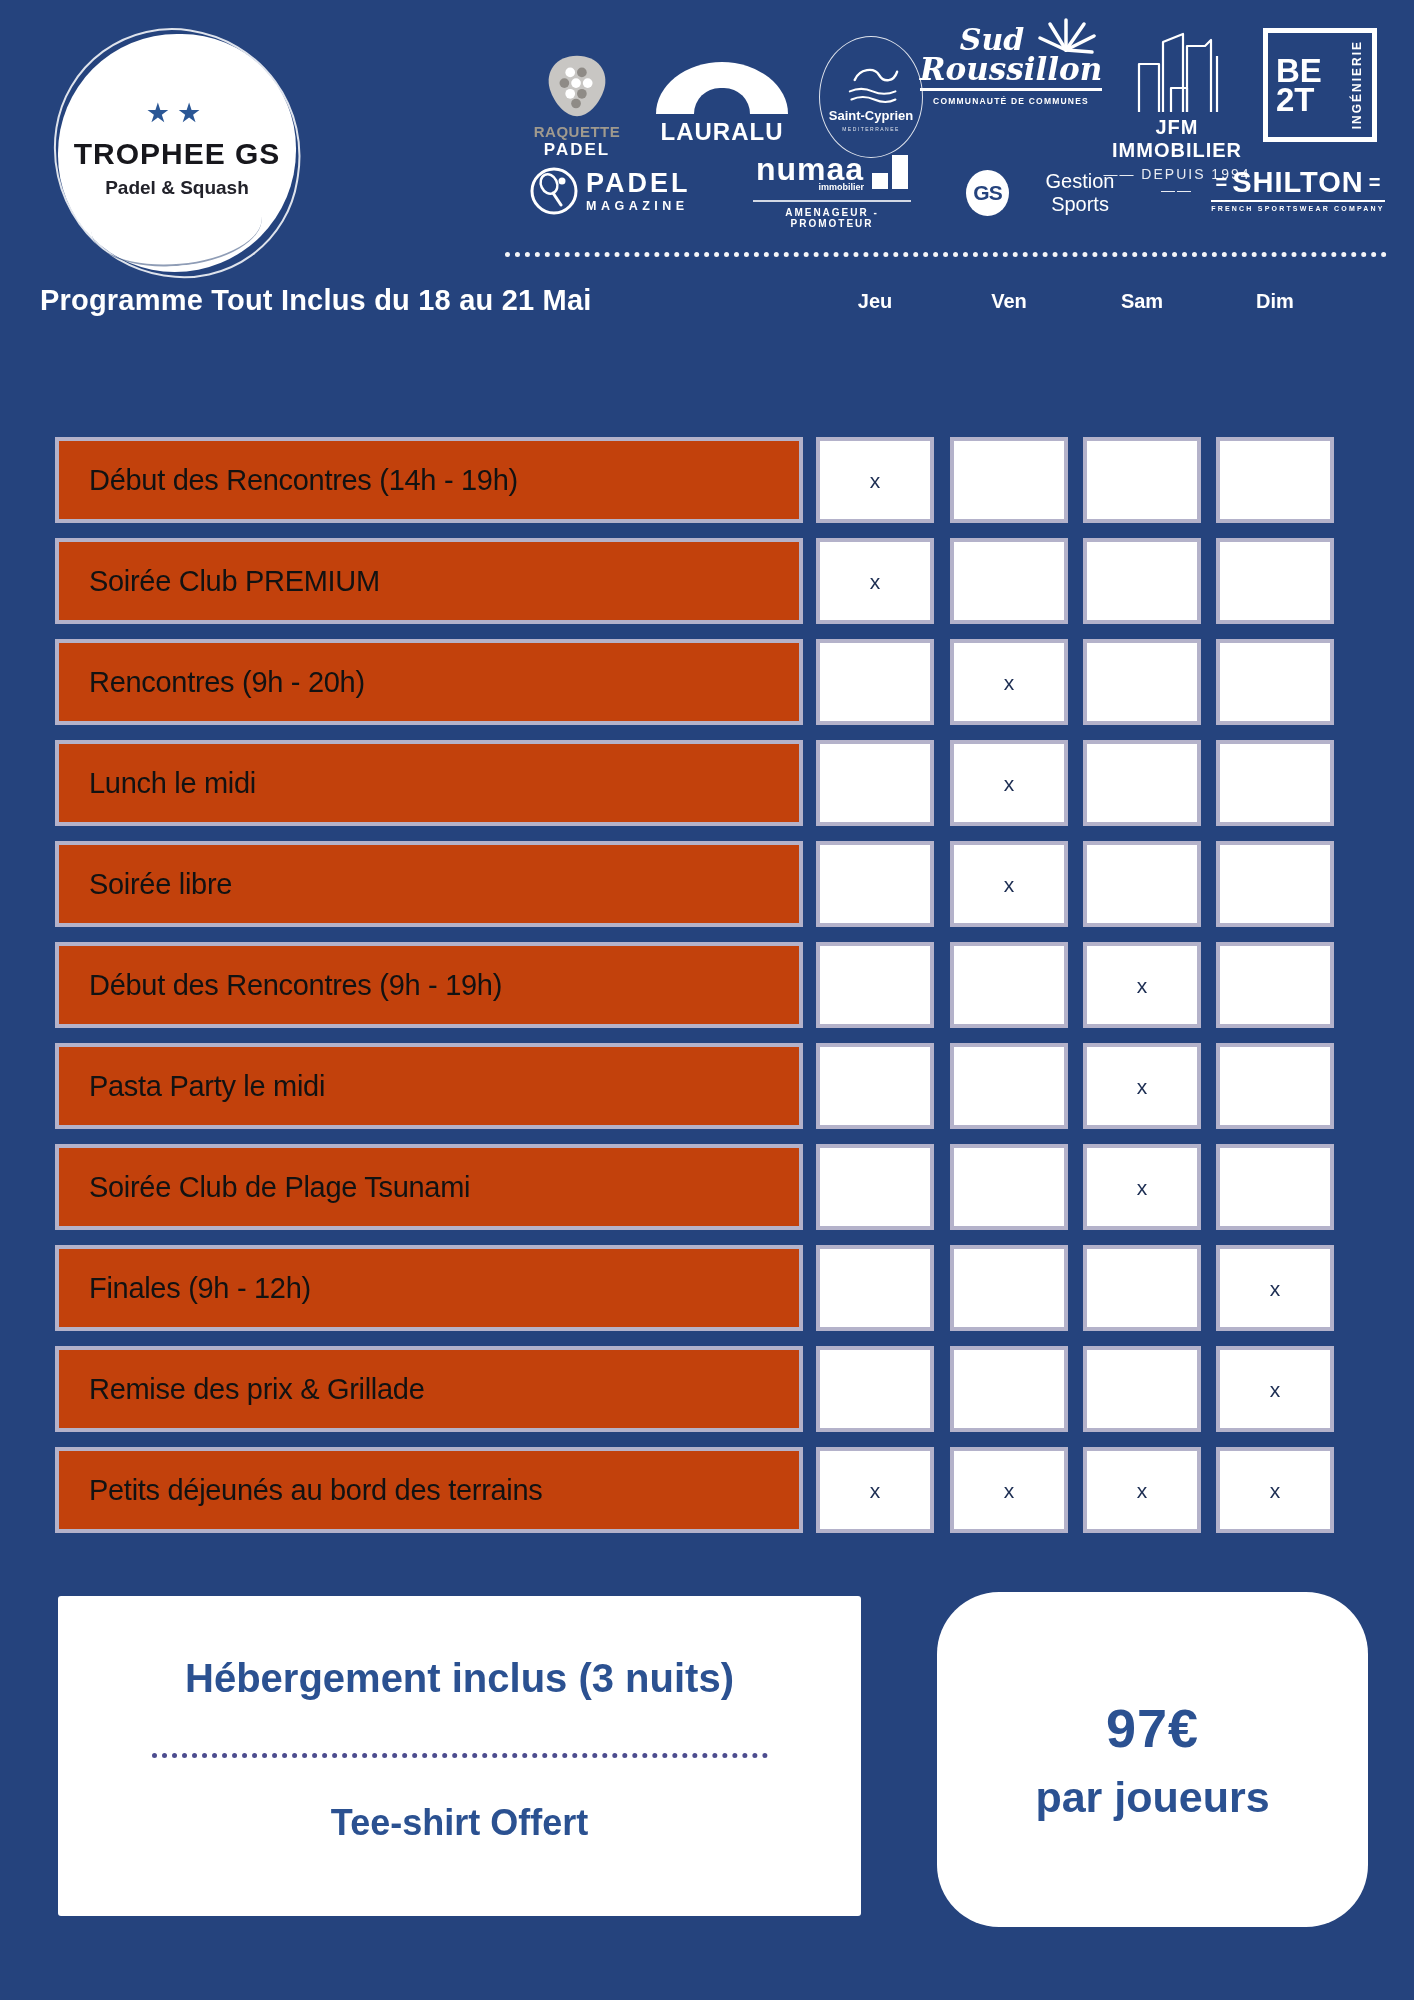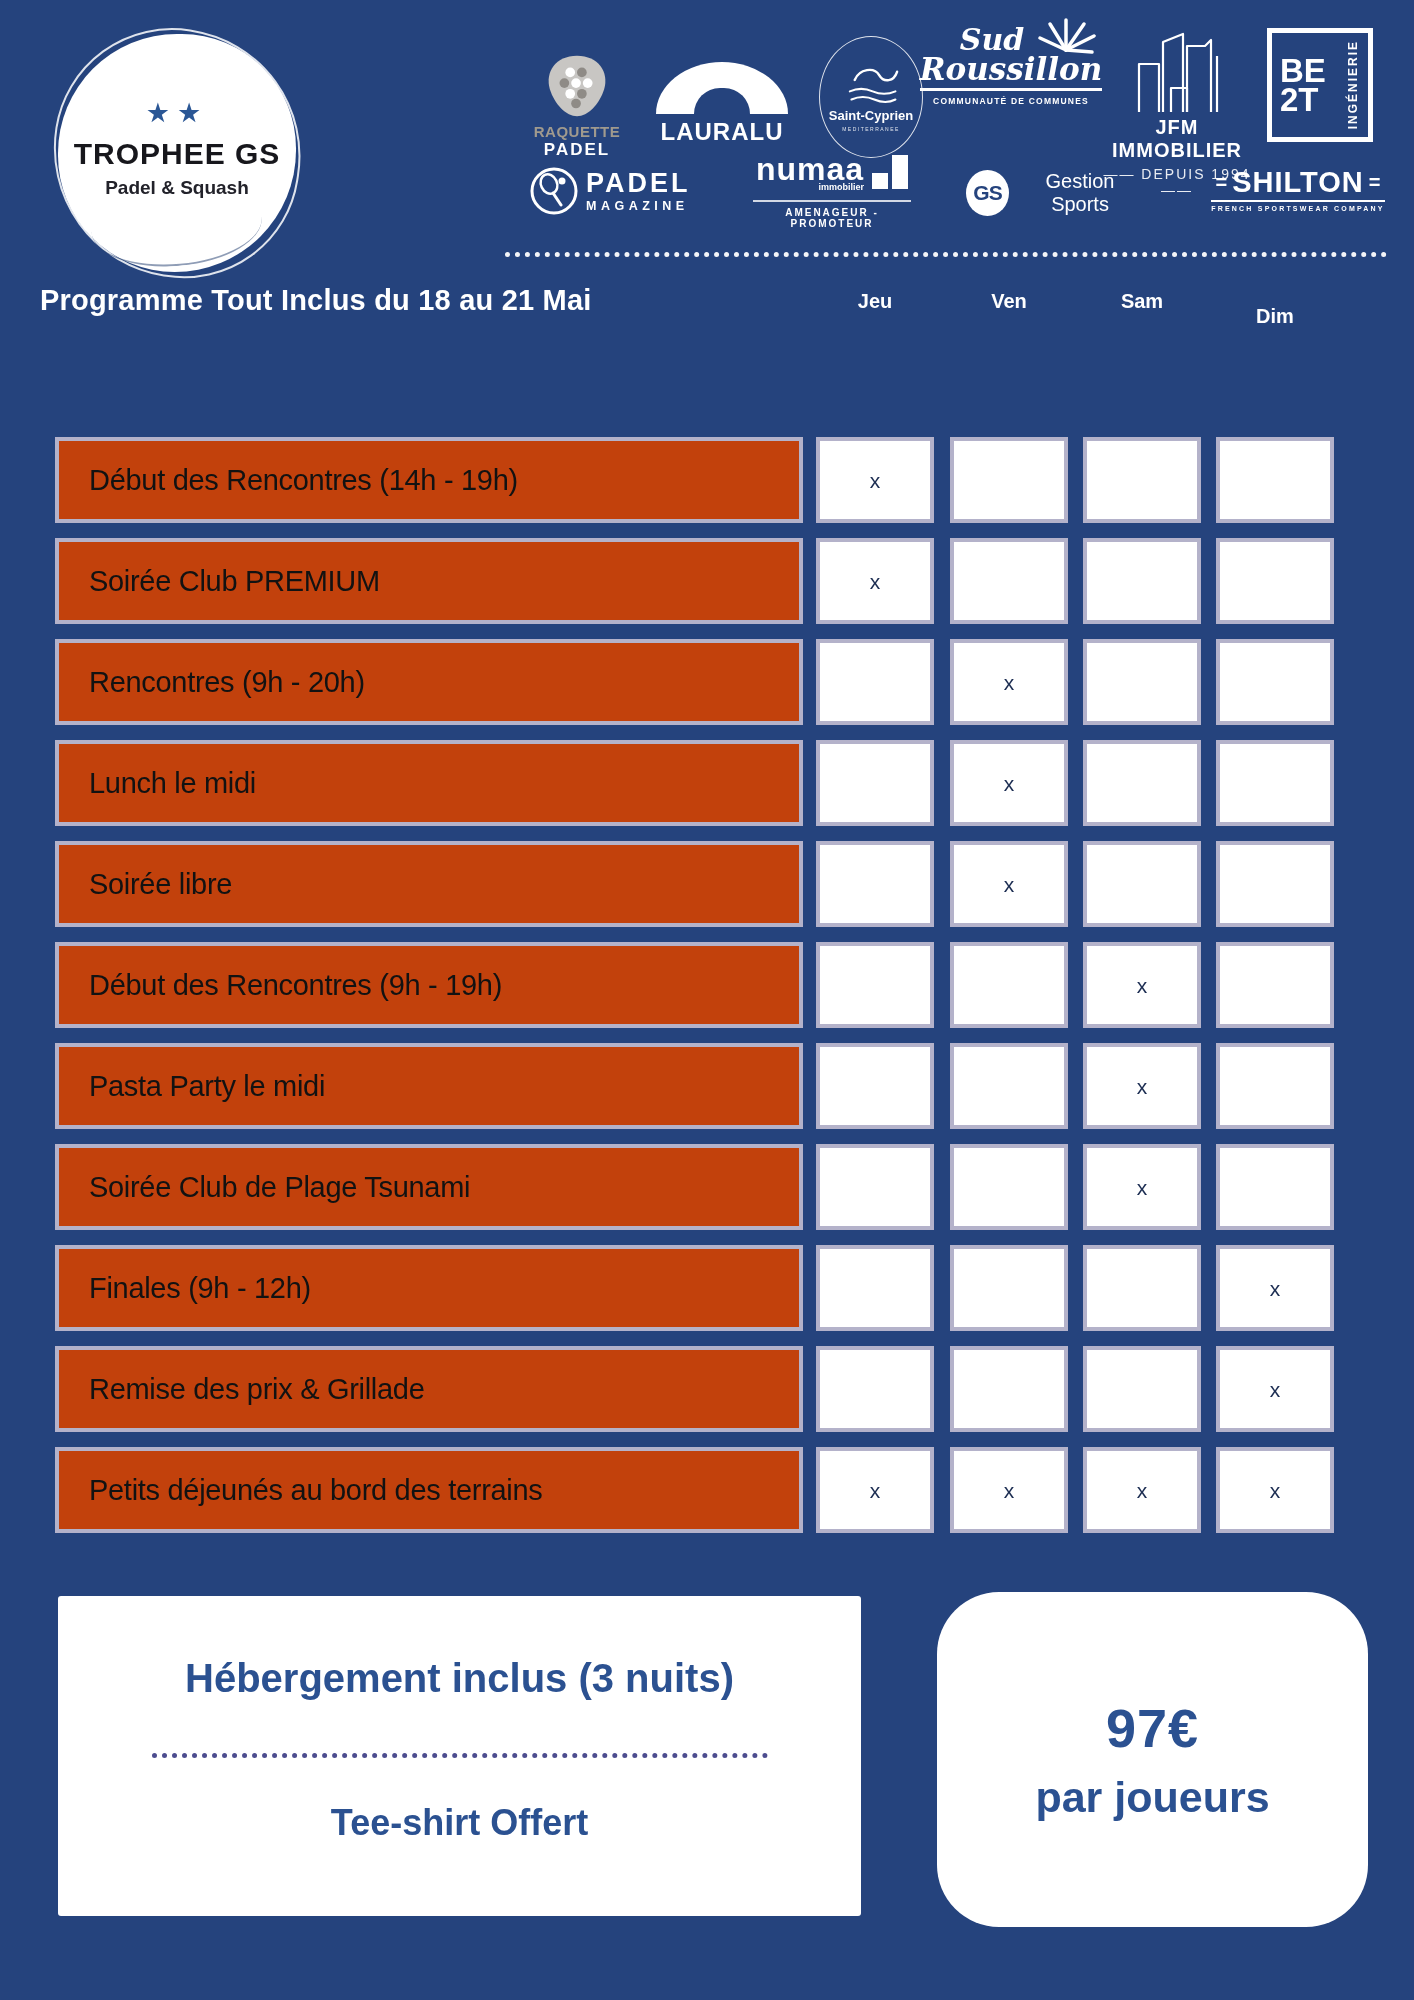--- a/index.html
+++ b/index.html
@@ -51,21 +51,21 @@
   .sr-tag{font-size:8.5px;font-weight:700;letter-spacing:1.2px;margin-top:5px;}
   .sr-sun{position:absolute;right:-4px;top:-14px;}
 
   .sp-jfm{left:1100px;top:30px;width:154px;}
   .jfm-name{font-size:20px;font-weight:600;letter-spacing:1px;margin-top:2px;}
   .jfm-tag{font-size:14px;letter-spacing:2px;margin-top:4px;opacity:.9;}
   .jfm-tag::before{content:"——  ";}
   .jfm-tag::after{content:"  ——";}
 
   .sp-be2t{left:1262px;top:28px;width:116px;}
-  .be2t-box{width:106px;height:114px;border:5px solid #fff;display:flex;align-items:center;justify-content:space-between;
+  .be2t-box{width:114px;height:114px;border:5px solid #fff;display:flex;align-items:center;justify-content:space-between;
     padding:6px 8px;}
   .be2t-letters{font-size:33px;font-weight:800;line-height:.88;text-align:left;letter-spacing:0;}
   .be2t-vert{writing-mode:vertical-rl;transform:rotate(180deg);font-size:12px;font-weight:700;letter-spacing:2px;}
 
   .sp-padelmag{left:528px;top:165px;width:170px;flex-direction:row!important;display:flex;align-items:center;gap:6px;}
   .pm-text{text-align:left;}
   .pm-line1{font-size:27px;font-weight:800;letter-spacing:3px;line-height:1;}
   .pm-line2{font-size:12.5px;font-weight:700;letter-spacing:4.5px;margin-top:2px;}
 
   .sp-numaa{left:753px;top:155px;width:158px;}
@@ -84,21 +84,21 @@
   .sh-row{display:flex;align-items:center;justify-content:center;gap:5px;}
   .sh-eq{font-size:20px;font-weight:800;}
   .sh-name{font-size:29px;font-weight:800;letter-spacing:1px;}
   .sh-tag{font-size:7px;font-weight:700;letter-spacing:2.2px;border-top:2px solid #fff;margin-top:1px;padding-top:3px;}
 
   .dotted-sep{position:absolute;left:505px;top:252px;width:882px;border-top:5px dotted rgba(255,255,255,.95);}
 
   
   .program-title{position:absolute;left:40px;top:284px;color:#fff;font-size:29px;font-weight:700;letter-spacing:.2px;}
   .day-h{position:absolute;top:290px;width:118px;text-align:center;color:#fff;font-size:20px;font-weight:700;}
-  .dh-0{left:816px;}.dh-1{left:950px;}.dh-2{left:1083px;}.dh-3{left:1216px;margin-top:15px;}
+  .dh-0{left:816px;}.dh-1{left:950px;}.dh-2{left:1083px;}.dh-3{left:1216px;}
 
   .rows{position:absolute;left:55px;top:437px;width:1273px;}
   .row{position:relative;height:86px;margin-bottom:15px;}
   .label-box{position:absolute;left:0;top:0;width:748px;height:86px;background:#c2410c;border:4px solid var(--cellborder);
     display:flex;align-items:center;padding-left:30px;color:var(--ink);font-size:29px;font-weight:500;letter-spacing:-.3px;}
   .cell{position:absolute;top:0;width:118px;height:86px;background:#fff;border:4px solid var(--cellborder);
     display:flex;align-items:center;justify-content:center;}
   .cell.d0{left:761px;}.cell.d1{left:895px;}.cell.d2{left:1028px;}.cell.d3{left:1161px;}
   .mark{color:#1c2d52;font-size:21px;font-weight:500;line-height:1;}
 

